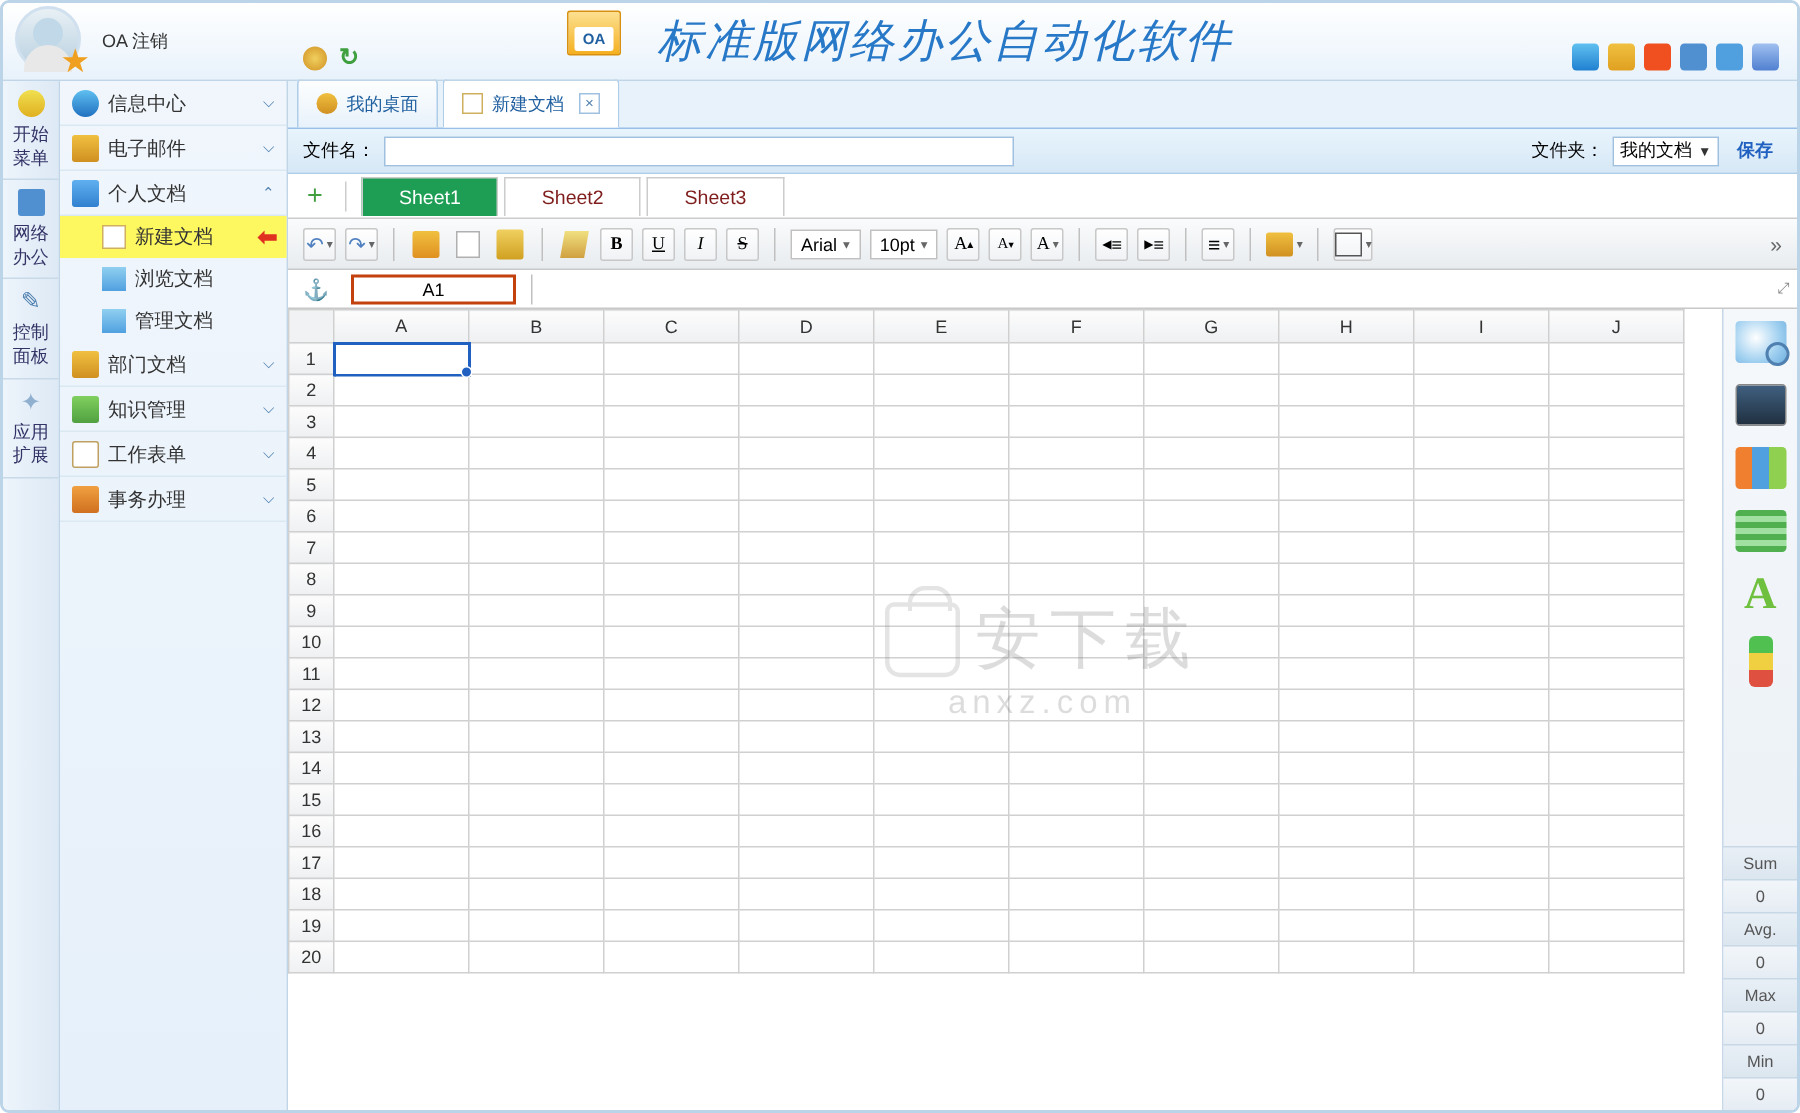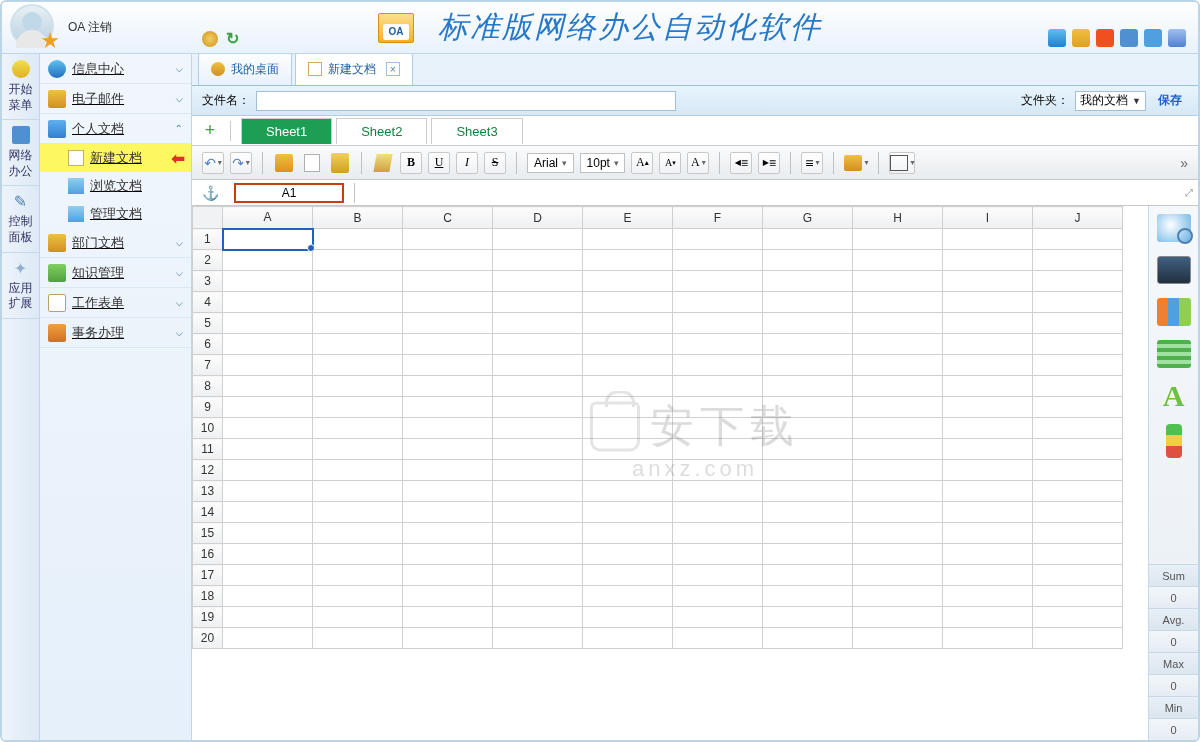--- a/index.html
+++ b/index.html
@@ -5,40 +5,40 @@
 * { box-sizing: border-box; margin: 0; padding: 0; font-family: "Microsoft YaHei", Arial, sans-serif; }
 body { width: 1200px; height: 742px; background: #fff; overflow: hidden; border: 2px solid #bcd4e8; border-radius: 6px; }
 
 .header { height: 52px; background: linear-gradient(#ffffff, #e8f2fb); display: flex; align-items: center; position: relative; border-bottom: 1px solid #c0d6e8; }
 .avatar { width: 48px; height: 48px; margin-left: 8px; position: relative; }
 .avatar-circle { width: 44px; height: 44px; border-radius: 50%; background: linear-gradient(#e8f0f5, #b8d0e0); border: 2px solid #d0e0ee; position: absolute; }
 .avatar-person { position: absolute; top: 8px; left: 12px; width: 20px; height: 20px; border-radius: 50%; background: #c0d8e8; }
 .avatar-body { position: absolute; bottom: 4px; left: 6px; width: 32px; height: 18px; border-radius: 16px 16px 0 0; background: #e8e8e8; }
 .avatar-star { position: absolute; bottom: -2px; right: -2px; color: #f0a020; font-size: 22px; }
 .logout { margin-left: 10px; font-size: 12px; color: #333; cursor: pointer; }
-.title-wrap { position: absolute; left: 50%; transform: translateX(-50%); display: flex; align-items: center; gap: 24px; }
+.title-wrap { position: absolute; left: 50%; transform: translateX(-50%); display: flex; gap: 24px; }
 .title-icon { width: 36px; height: 30px; background: linear-gradient(#fce090, #f5b020); border-radius: 2px; position: relative; border: 1px solid #d89010; }
 .title-icon-inner { position: absolute; bottom: 2px; left: 4px; width: 26px; height: 16px; background: #fff; border-radius: 2px; font-size: 10px; color: #2060a0; display: flex; align-items: center; justify-content: center; font-weight: bold; }
 .title { font-size: 30px; color: #2878c8; font-weight: normal; font-style: italic; letter-spacing: 2px; }
 .toolbar-right { position: absolute; right: 12px; bottom: 6px; display: flex; gap: 6px; align-items: center; }
 .toolbar-right span { width: 18px; height: 18px; border-radius: 3px; display: inline-block; }
 .ti1{background:linear-gradient(#60c0f0,#2080d0);border-radius:50%;} .ti2{background:linear-gradient(#f0c040,#e0a020);} .ti3{background:#f05020;} .ti4{background:#5090d0;} .ti5{background:#50a0e0;} .ti6{background:linear-gradient(#a0c0f0,#5080d0);border-radius:50%;}
 
 .refresh-bar { position: absolute; left: 200px; bottom: 6px; display: flex; gap: 8px; }
 .refresh-bar span { width: 16px; height: 16px; display: inline-block; }
 .rb1{background:radial-gradient(#f0d060,#d09020);border-radius:50%;} .rb2{color:#40a040;font-size:16px;font-weight:bold;line-height:16px;}
 
 .body-wrap { display: flex; height: calc(742px - 56px); }
 
 .left-rail { width: 38px; background: linear-gradient(90deg, #edf4fb, #dde9f5); border-right: 1px solid #c0d6e8; display: flex; flex-direction: column; }
 .rail-item { padding: 6px 4px; font-size: 12px; color: #336; text-align: center; border-bottom: 1px solid #c8dae8; cursor: pointer; line-height: 1.3; }
 .rail-icon { width: 18px; height: 18px; margin: 0 auto 4px; display: block; }
 .ri1{background:linear-gradient(#f0e050,#e0b020);border-radius:50%;} .ri2{background:#5090d0;border-radius:2px;} .ri3{color:#5080b0;font-size:16px;} .ri4{color:#90b0d0;font-size:16px;}
 
-.sidebar { width: 152px; background: linear-gradient(#f0f6fc, #e6f0fa); border-right: 1px solid #c0d6e8; text-decoration: underline; }
+.sidebar { width: 152px; background: linear-gradient(#f0f6fc, #e6f0fa); border-right: 1px solid #c0d6e8; }
 .nav-item { height: 30px; display: flex; align-items: center; padding: 0 8px; font-size: 13px; color: #333; border-bottom: 1px solid #dae8f2; cursor: pointer; position: relative; }
 .nav-icon { width: 18px; height: 18px; margin-right: 6px; display: inline-block; border-radius: 2px; }
 .ni1{background:linear-gradient(#60c0f0,#2070c0);border-radius:50%;} .ni2{background:linear-gradient(#f0c040,#d09020);} .ni3{background:linear-gradient(#60b0f0,#3080d0);} .ni4{background:linear-gradient(#80d060,#50a040);} .ni5{background:linear-gradient(#f0a040,#d07020);} .ni6{background:#fff;border:1px solid #c0a060;} .ni7{background:linear-gradient(#f0c040,#d09020);}
 .nav-chevron { position: absolute; right: 8px; color: #5080b0; font-size: 10px; }
 .sub-item { height: 28px; display: flex; align-items: center; padding-left: 28px; font-size: 13px; color: #333; cursor: pointer; position: relative; }
 .sub-item.highlighted { background: #fef860; }
 .sub-icon { width: 16px; height: 16px; margin-right: 6px; display: inline-block; }
 .si1{background:#fff;border:1px solid #d0b060;} .si2{background:linear-gradient(#90d0f0,#50a0e0);} .si3{background:linear-gradient(#90d0f0,#50a0e0);}
 .arrow-left { position: absolute; right: 6px; color: #e03020; font-size: 16px; font-weight: bold; }
 
@@ -54,21 +54,21 @@
 .filename-bar { height: 30px; background: linear-gradient(#e8f4fc, #d6e8f6); border-bottom: 1px solid #b0cee8; display: flex; align-items: center; padding: 0 10px; font-size: 12px; gap: 6px; }
 .filename-input { width: 420px; height: 20px; background: #fff; border: 1px solid #a0c0e0; }
 .filename-bar .spacer { flex: 1; }
 .folder-select { height: 20px; background: #fff; border: 1px solid #a0c0e0; font-size: 12px; padding: 0 4px; display: flex; align-items: center; gap: 4px; }
 .folder-select::after { content: "▼"; font-size: 9px; color: #333; }
 .save-btn { color: #2060c0; font-weight: bold; cursor: pointer; padding: 0 6px; }
 
 .sheet-tabs { height: 30px; display: flex; align-items: center; padding-left: 8px; gap: 4px; background: #fff; border-bottom: 1px solid #ccc; }
 .add-sheet { width: 20px; height: 20px; color: #40a040; font-size: 18px; display: flex; align-items: center; justify-content: center; cursor: pointer; }
 .divider-v { width: 1px; height: 20px; background: #ccc; margin: 0 6px; }
-.sheet-tab { height: 26px; padding: 0 24px; border: 1px solid #ccc; border-bottom: none; font-size: 13px; display: flex; align-items: center; cursor: pointer; color: #15803d; }
+.sheet-tab { height: 26px; padding: 0 24px; border: 1px solid #ccc; border-bottom: none; font-size: 13px; display: flex; align-items: center; cursor: pointer; color: #7f1d1d; }
 .sheet-tab.active { background: #1e9e54; color: #fff; }
 
 .toolbar { height: 34px; background: linear-gradient(#fafbfc, #e8ecef); border-bottom: 1px solid #c8c8c8; display: flex; align-items: center; padding: 0 10px; gap: 6px; font-size: 12px; }
 .tb-sep { width: 1px; height: 22px; background: #c0c0c0; margin: 0 4px; }
 .tb-btn { min-width: 22px; height: 22px; border-radius: 2px; display: flex; align-items: center; justify-content: center; cursor: pointer; position: relative; }
 .tb-btn.boxed { border: 1px solid #c8c8c8; background: linear-gradient(#fff,#f0f2f5); }
 .tb-drop::after { content: "▾"; font-size: 8px; color: #666; margin-left: 2px; }
 .undo::before{content:"↶";color:#5080c0;font-size:14px;} .redo::before{content:"↷";color:#5080c0;font-size:14px;}
 .cut{background:linear-gradient(#f0c040,#e09020);width:18px;height:18px;border-radius:2px;} .copy{background:#fff;border:1px solid #b0b0b0;width:16px;height:18px;} .paste{background:linear-gradient(#f0d060,#d0a020);width:18px;height:20px;border-radius:2px;}
 .brush{background:linear-gradient(#f0e080,#d0a040);width:16px;height:18px;transform:skewX(-10deg);}

